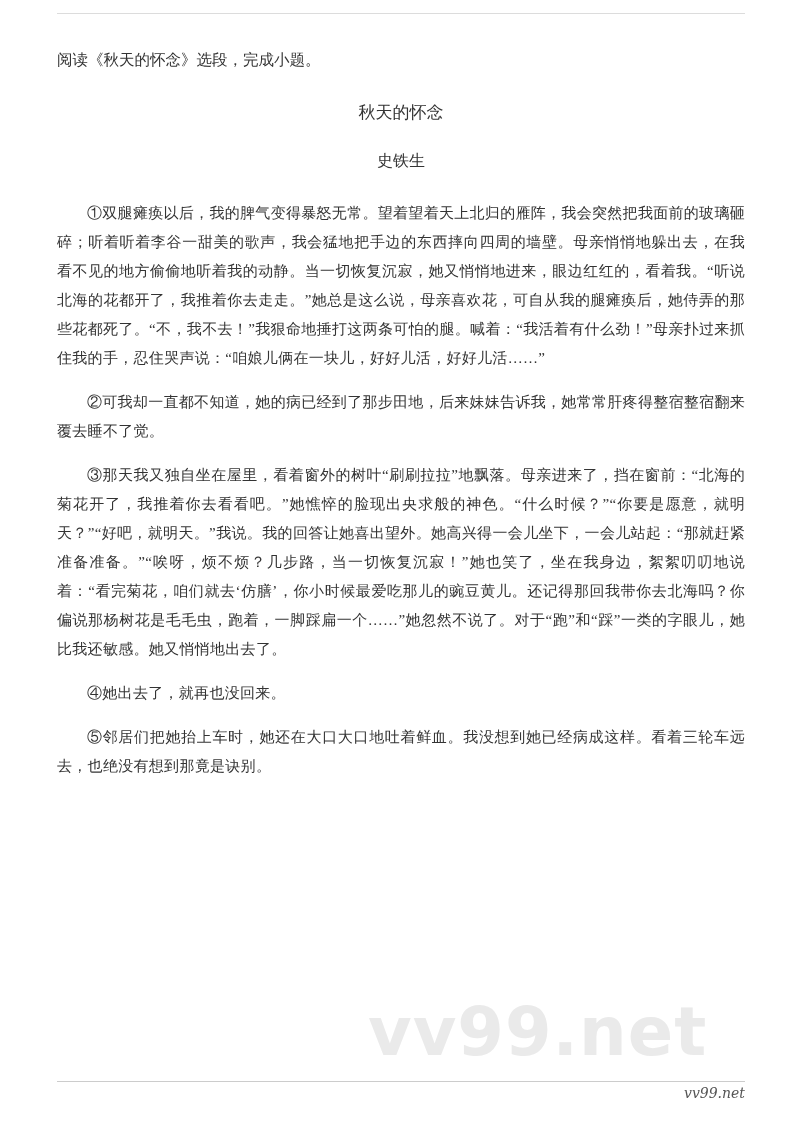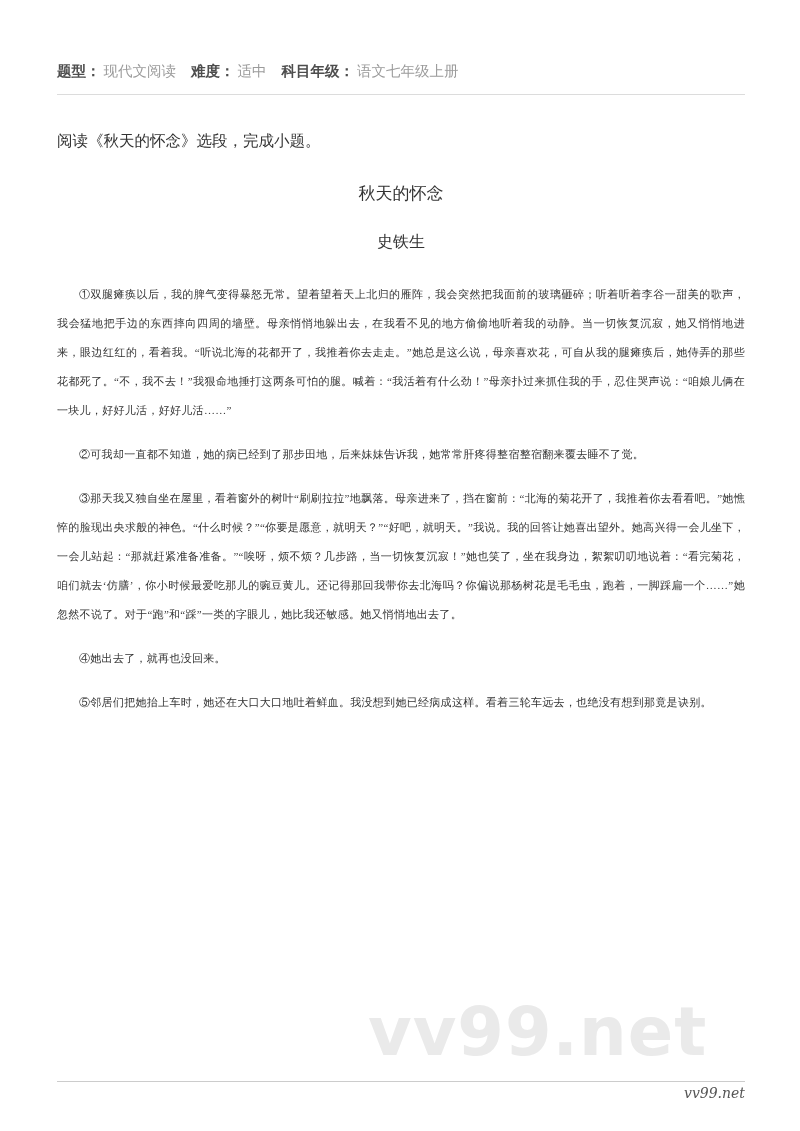--- a/index.html
+++ b/index.html
@@ -63,21 +63,21 @@
     line-height: 24px;
   }
   .doc-author {
     margin: 24px 0 0 0;
     font-size: 16px;
     text-align: center;
     line-height: 24px;
   }
   .para {
     margin: 15px 0 0 0;
-    font-size: 11px;
+    font-size: 15px;
     line-height: 29px;
     letter-spacing: 0.3px;
     text-align: justify;
     text-indent: 2em;
   }
   .para.first { margin-top: 26px; }
   .page-footer {
     position: absolute;
     left: 57px; right: 55px; top: 1081px;
     z-index: 1;
@@ -98,31 +98,20 @@
 </style>
 </head>
 <body>
 
 <div class="page">
 
   <div class="watermark">vv99.net</div>
 
   <div class="content">
 
-    <div class="meta">
-      <span class="meta-item">
-        <span class="meta-label">题型：</span><span class="meta-value">现代文阅读</span>
-      </span>
-      <span class="meta-item">
-        <span class="meta-label">难度：</span><span class="meta-value">适中</span>
-      </span>
-      <span class="meta-item">
-        <span class="meta-label">科目年级：</span><span class="meta-value">语文七年级上册</span>
-      </span>
-    </div>
 
     <hr class="rule">
 
     <p class="instruction">阅读《秋天的怀念》选段，完成小题。</p>
 
     <h1 class="doc-title">秋天的怀念</h1>
 
     <div class="doc-author">史铁生</div>
 
     <p class="para first">①双腿瘫痪以后，我的脾气变得暴怒无常。望着望着天上北归的雁阵，我会突然把我面前的玻璃砸碎；听着听着李谷一甜美的歌声，我会猛地把手边的东西摔向四周的墙壁。母亲悄悄地躲出去，在我看不见的地方偷偷地听着我的动静。当一切恢复沉寂，她又悄悄地进来，眼边红红的，看着我。“听说北海的花都开了，我推着你去走走。”她总是这么说，母亲喜欢花，可自从我的腿瘫痪后，她侍弄的那些花都死了。“不，我不去！”我狠命地捶打这两条可怕的腿。喊着：“我活着有什么劲！”母亲扑过来抓住我的手，忍住哭声说：“咱娘儿俩在一块儿，好好儿活，好好儿活……”</p>

